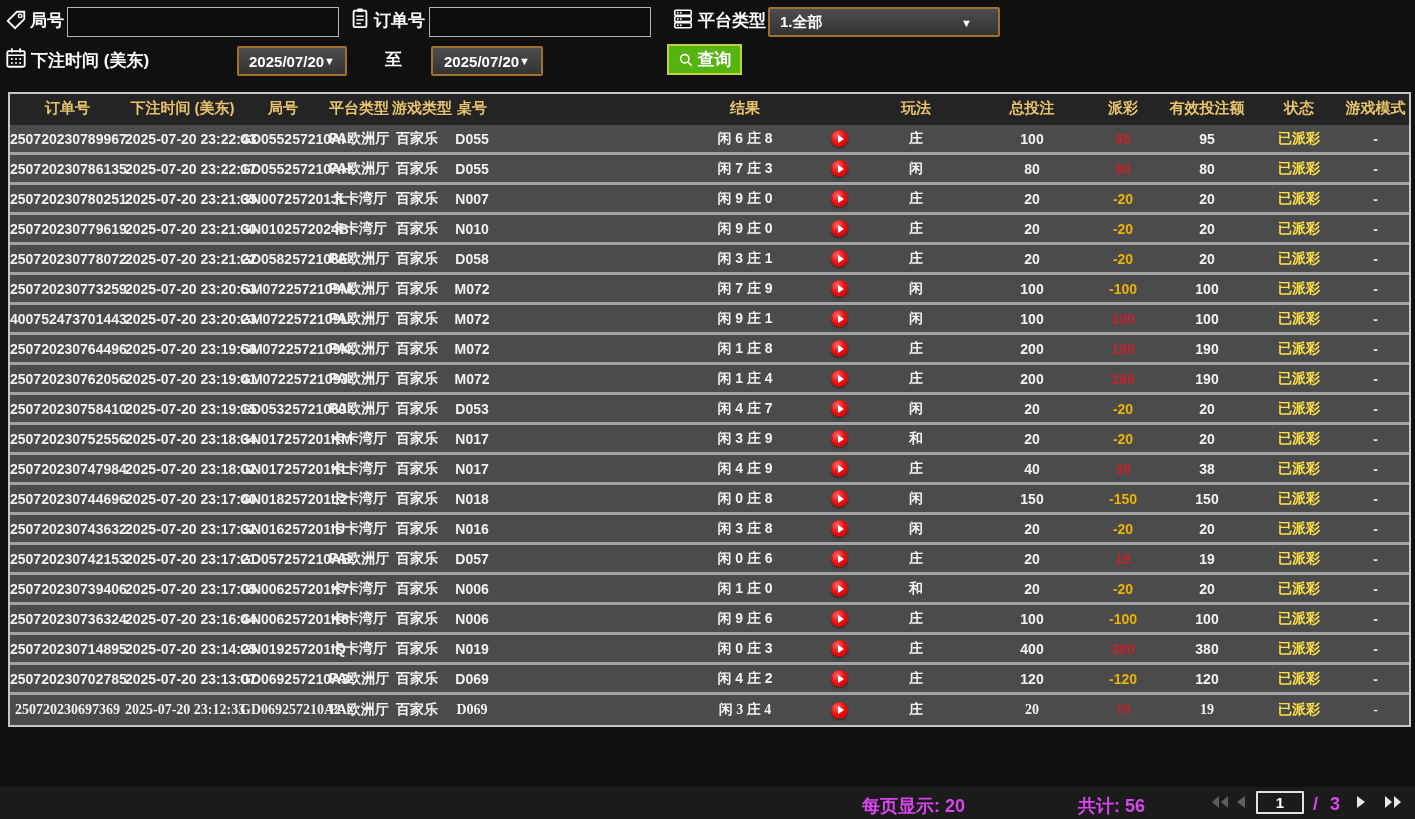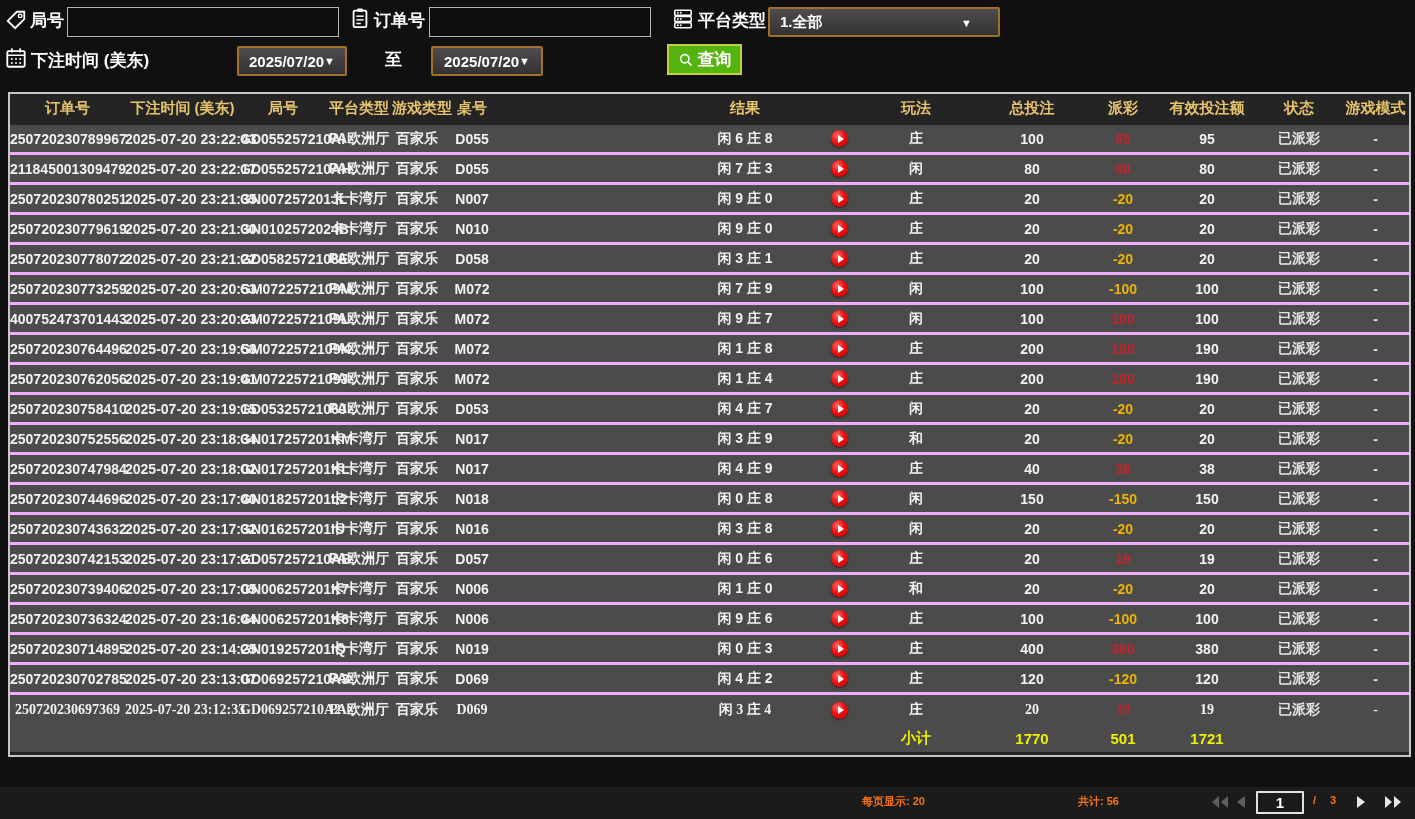--- a/index.html
+++ b/index.html
@@ -22,40 +22,40 @@
   .search-btn { position:absolute; left:667px; top:44px; width:75px; height:31px;
                 background:#56b411; border:2px solid #c2cf43; color:#fff;
                 font-size:17px; font-weight:700; display:flex; align-items:center; justify-content:center;
                 gap:4px; cursor:pointer; font-family:inherit; }
 
   
   .table { position:absolute; left:8px; top:92px; width:1403px; border:2px solid #c6c6c6; background:#262626; }
   .grid { display:grid; grid-template-columns:115px 115px 86px 66px 50px 60px 166px 154px 34px 120px 112px 70px 98px 86px 1fr; align-items:center; }
   .thead { height:31px; background:#242424; border-bottom:3px solid #242424; }
   .thead .h { color:#e7c36d; font-size:15px; font-weight:700; text-align:center; white-space:nowrap; }
-  .row { height:30px; background:#4b4b4b; border-bottom:3px solid #f0abfc; }
+  .row { height:30px; background:#4b4b4b; border-bottom:3px solid #a3a3a3; }
   .row:last-child { border-bottom:none;font-family:Liberation Serif, serif; }
   .c { font-size:14px; font-weight:700; color:#f2f2f2; text-align:center; white-space:nowrap; overflow:visible; }
   .c.pos { color:#c2242b; }
   .c.neg { color:#eab308; }
-  .c.status { color:#e5e5e5; }
+  .c.status { color:#fde047; }
   .c.mode { color:#e4e4e4; }
   .playcell { display:flex; justify-content:center; align-items:center; }
   .playbtn { background:none; border:none; padding:0; cursor:pointer; line-height:0; }
   .play { width:17px; height:17px; border-radius:50%; display:inline-block; position:relative;
           background:radial-gradient(circle at 38% 32%, #ff6a6a 0%, #ef0d0d 45%, #c40000 100%);
           box-shadow:0 1px 2px rgba(0,0,0,.55); }
   .play::after { content:""; position:absolute; left:7px; top:4.5px;
                  border-left:6px solid #fff; border-top:4px solid transparent; border-bottom:4px solid transparent; }
   .sumrow { height:30px; background:#4b4b4b; border-bottom:3px solid #242424; }
   .sumrow .c { color:#eef000; font-size:15px; }
 
   
   .footer { position:absolute; left:0; top:787px; width:1415px; height:32px; background:#1b1b1b; }
-  .ftext { position:absolute; top:7px; font-size:11px; font-weight:700; color:#f97316; white-space:nowrap; }
+  .ftext { position:absolute; top:7px; font-size:18px; font-weight:700; color:#d946ef; white-space:nowrap; }
   .pgbtn { position:absolute; top:8px; background:none; border:none; padding:0; cursor:pointer; line-height:0; }
   .page-input { position:absolute; left:1256px; top:4px; width:48px; height:23px; background:transparent;
                 border:2px solid #e2e2e2; border-radius:1px; color:#fff; font-size:15px; font-weight:700;
                 text-align:center; outline:none; }
 </style>
 </head>
 <body>
 
 <div class="filters">
   <svg class="ficon" style="left:5px;top:9px;" viewBox="0 0 24 24">
@@ -157,21 +157,21 @@
     </div>
     <div class="c">庄</div>
     <div class="c">100</div>
     <div class="c payout pos">95</div>
     <div class="c">95</div>
     <div class="c status">已派彩</div>
     <div class="c mode">-</div>
   </div>
 
   <div class="row grid">
-    <div class="c">211845001309479</div>
+    <div class="c">250720230786135</div>
     <div class="c">2025-07-20 23:22:17</div>
     <div class="c">GD055257210AH</div>
     <div class="c">PA欧洲厅</div>
     <div class="c">百家乐</div>
     <div class="c">D055</div>
     <div class="c"></div>
     <div class="c">闲 7 庄 3</div>
     <div class="c playcell">
       <button class="playbtn"><span class="play"></span></button>
     </div>
@@ -264,21 +264,21 @@
   </div>
 
   <div class="row grid">
     <div class="c">400752473701443</div>
     <div class="c">2025-07-20 23:20:23</div>
     <div class="c">GM0722572109L</div>
     <div class="c">PA欧洲厅</div>
     <div class="c">百家乐</div>
     <div class="c">M072</div>
     <div class="c"></div>
-    <div class="c">闲 9 庄 7</div>
+    <div class="c">闲 9 庄 1</div>
     <div class="c playcell">
       <button class="playbtn"><span class="play"></span></button>
     </div>
     <div class="c">闲</div>
     <div class="c">100</div>
     <div class="c payout pos">100</div>
     <div class="c">100</div>
     <div class="c status">已派彩</div>
     <div class="c mode">-</div>
   </div>
@@ -537,29 +537,20 @@
     </div>
     <div class="c">庄</div>
     <div class="c">20</div>
     <div class="c payout pos">19</div>
     <div class="c">19</div>
     <div class="c status">已派彩</div>
     <div class="c mode">-</div>
   </div>
 </div>
 
-  <div class="sumrow grid">
-    <div class="c" style="grid-column:1 / 10;"></div>
-    <div class="c">小计</div>
-    <div class="c">1770</div>
-    <div class="c">501</div>
-    <div class="c">1721</div>
-    <div class="c"></div>
-      <div class="c"></div>
-  </div>
 </div>
 
 <div class="footer">
   <span class="ftext" style="left:862px;">每页显示: 20</span>
   <span class="ftext" style="left:1078px;">共计: 56</span>
 
   <button class="pgbtn" style="left:1211px;">
     <svg width="18" height="14" viewBox="0 0 18 14">
       <polygon points="8,1 8,13 1,7" fill="#5e5e5e"></polygon>
         <polygon points="17,1 17,13 10,7" fill="#5e5e5e"></polygon>

